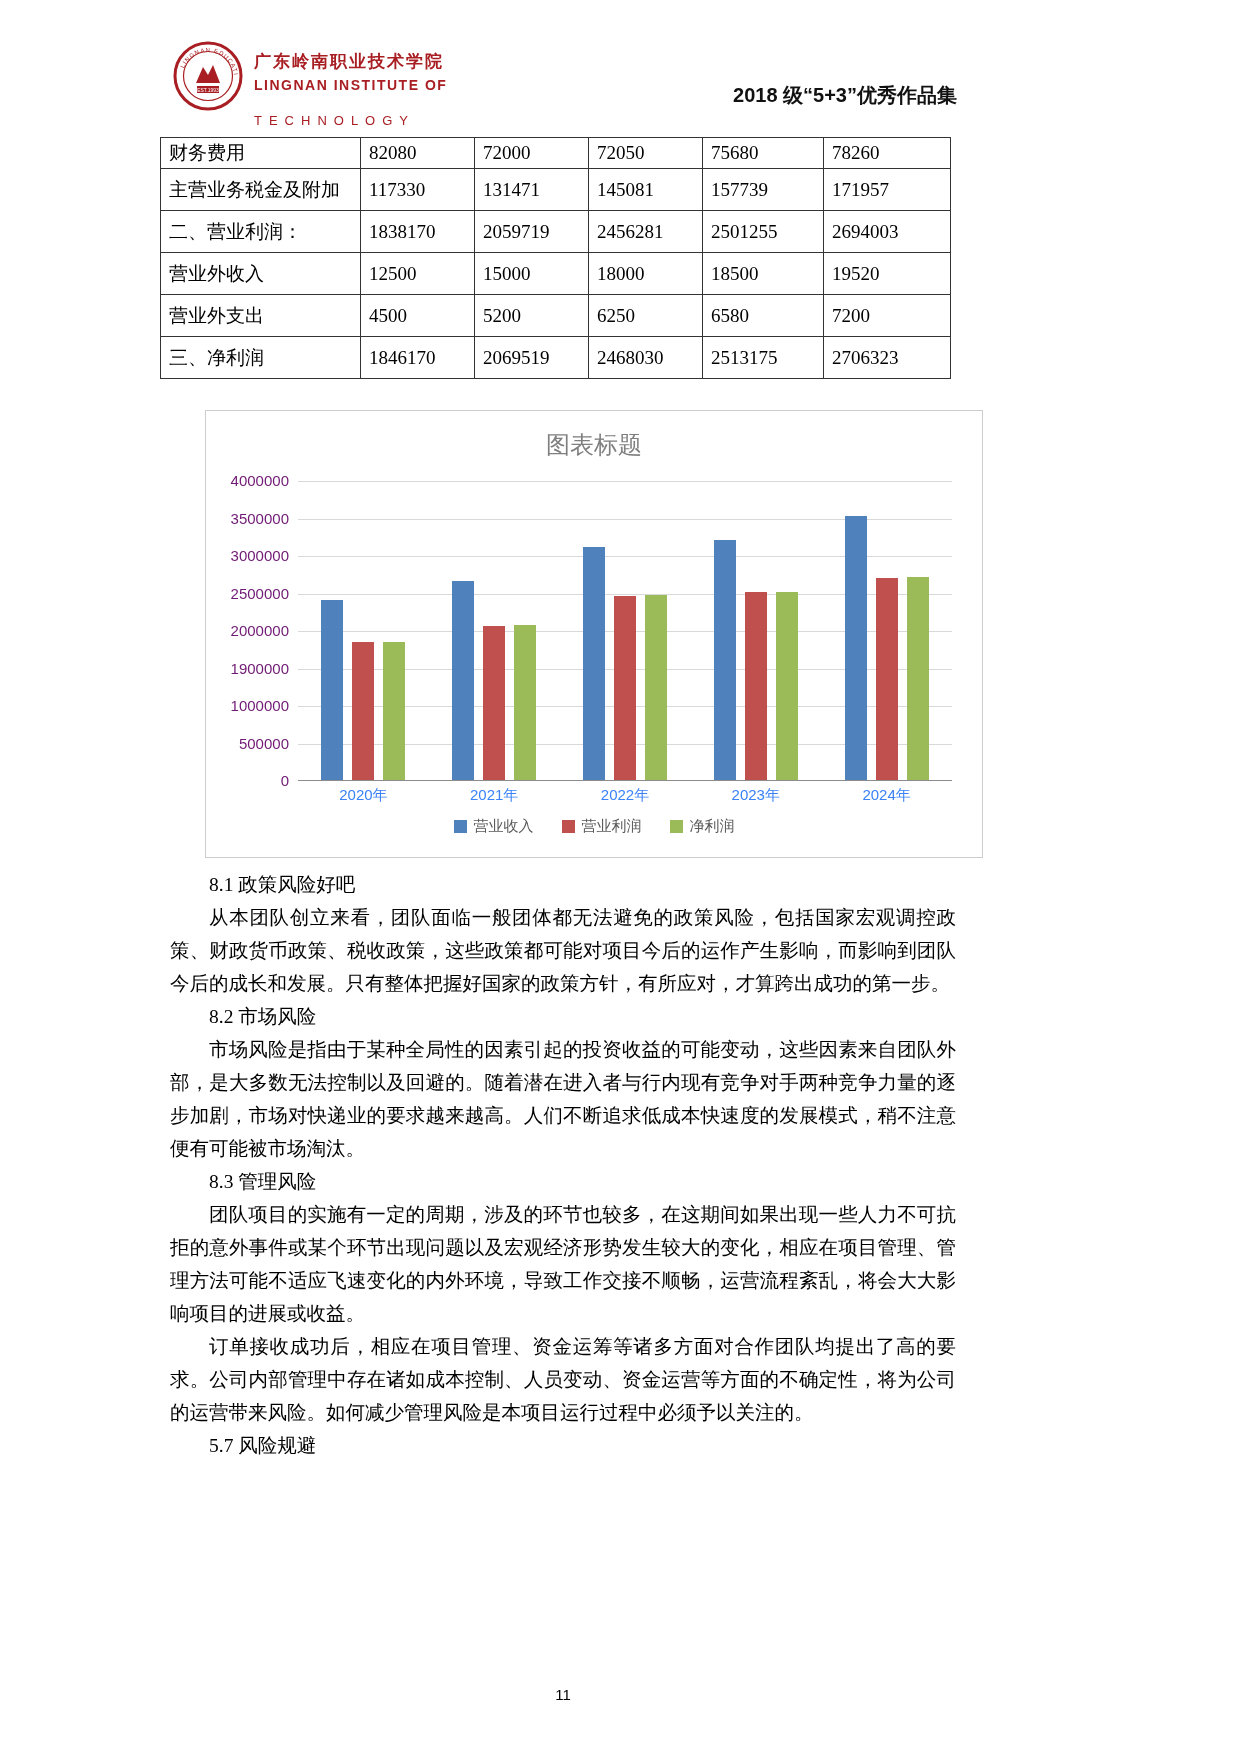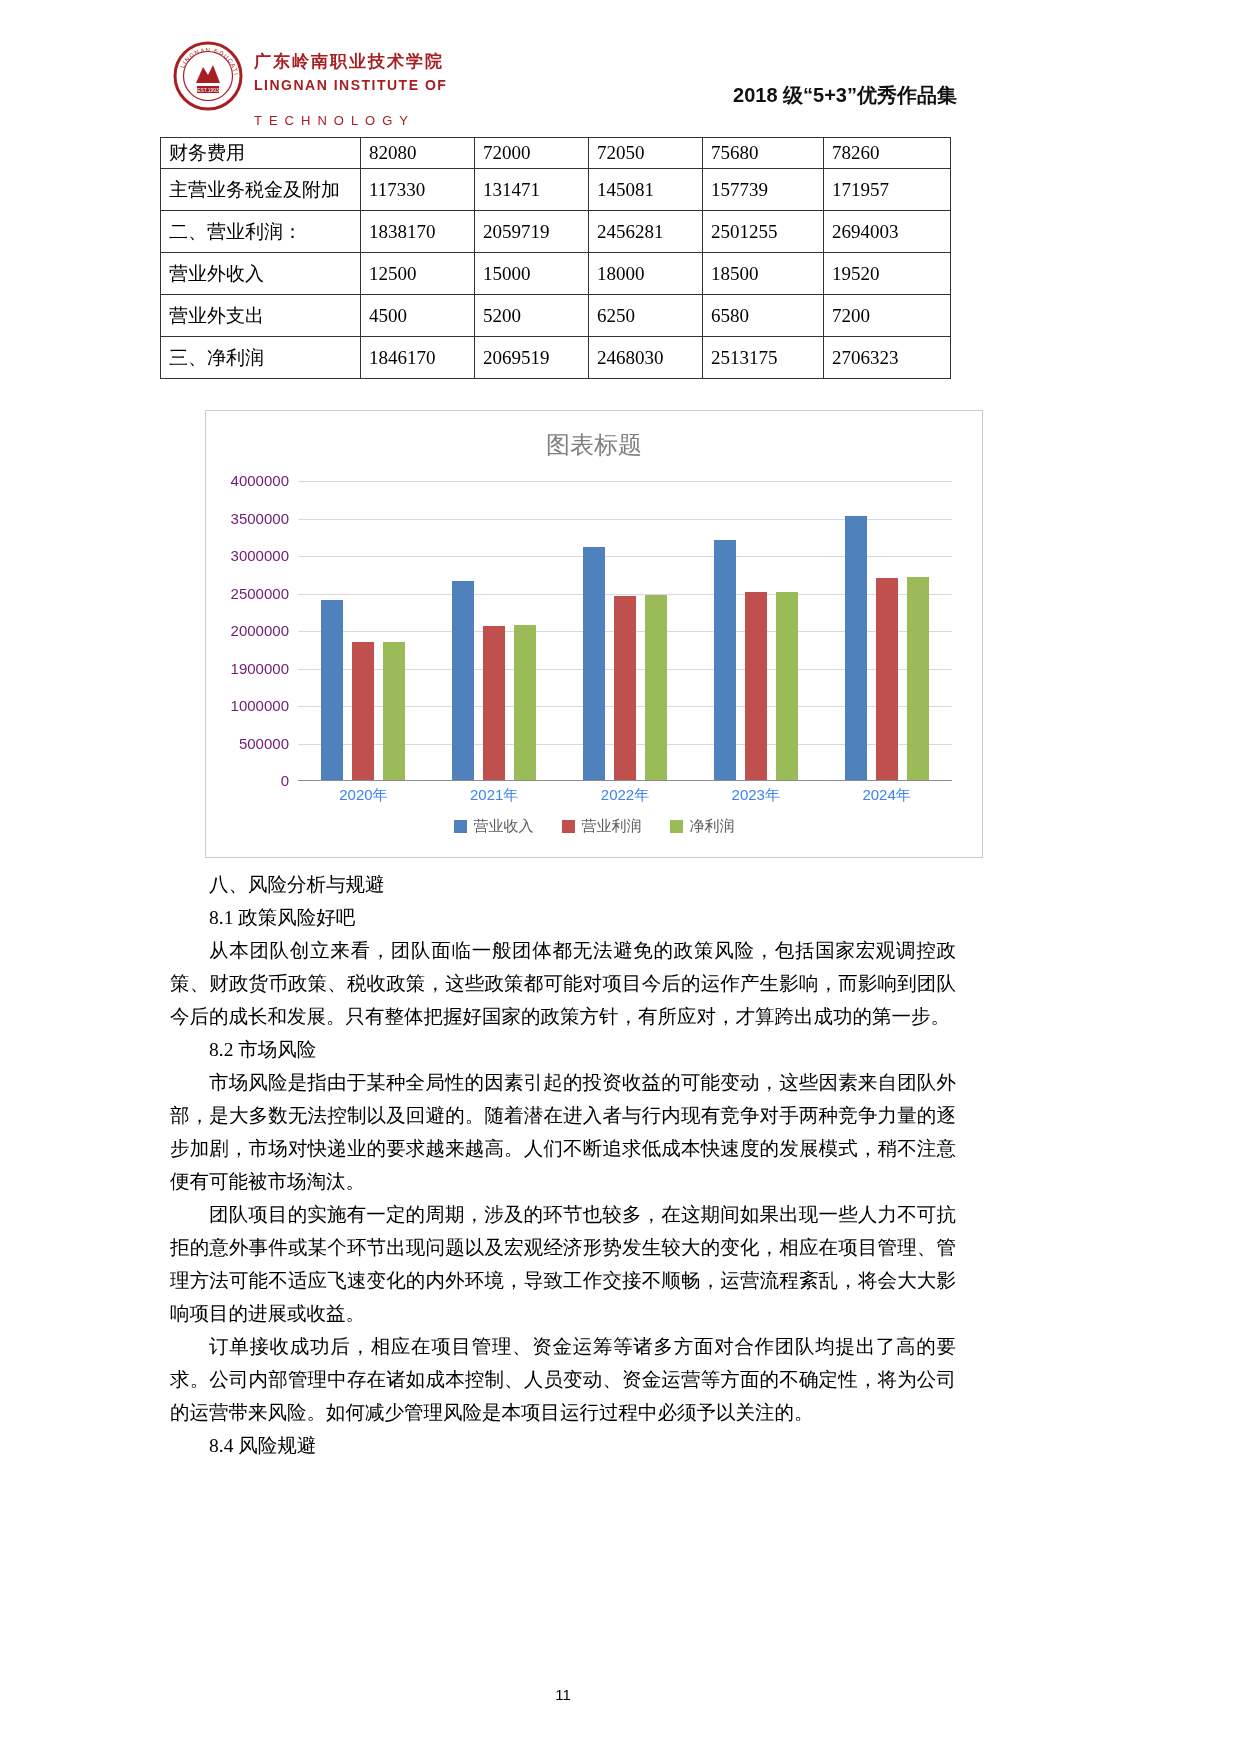--- a/index.html
+++ b/index.html
@@ -206,25 +206,25 @@
           <span>营业利润</span>
         </div>
         <div class="legend-item">
           <span class="swatch" style="background: rgb(155, 187, 89);"></span>
           <span>净利润</span>
         </div>
       </div>
   </div>
 
   <div class="body-text">
-      <p class="heading">八、风险分析与规避</p>
       <p class="heading">8.1 政策风险好吧</p>
       <p class="paragraph">从本团队创立来看，团队面临一般团体都无法避免的政策风险，包括国家宏观调控政策、财政货币政策、税收政策，这些政策都可能对项目今后的运作产生影响，而影响到团队今后的成长和发展。只有整体把握好国家的政策方针，有所应对，才算跨出成功的第一步。</p>
       <p class="heading">8.2 市场风险</p>
       <p class="paragraph">市场风险是指由于某种全局性的因素引起的投资收益的可能变动，这些因素来自团队外部，是大多数无法控制以及回避的。随着潜在进入者与行内现有竞争对手两种竞争力量的逐步加剧，市场对快递业的要求越来越高。人们不断追求低成本快速度的发展模式，稍不注意便有可能被市场淘汰。</p>
+      <p class="heading">8.3 管理风险</p>
       <p class="paragraph">团队项目的实施有一定的周期，涉及的环节也较多，在这期间如果出现一些人力不可抗拒的意外事件或某个环节出现问题以及宏观经济形势发生较大的变化，相应在项目管理、管理方法可能不适应飞速变化的内外环境，导致工作交接不顺畅，运营流程紊乱，将会大大影响项目的进展或收益。</p>
       <p class="paragraph">订单接收成功后，相应在项目管理、资金运筹等诸多方面对合作团队均提出了高的要求。公司内部管理中存在诸如成本控制、人员变动、资金运营等方面的不确定性，将为公司的运营带来风险。如何减少管理风险是本项目运行过程中必须予以关注的。</p>
-      <p class="heading">8.4 风险规避</p>
+      <p class="heading">5.7 风险规避</p>
     </div>
 
   <div class="page-number">11</div>
 
 </div>
 
 </body></html>

